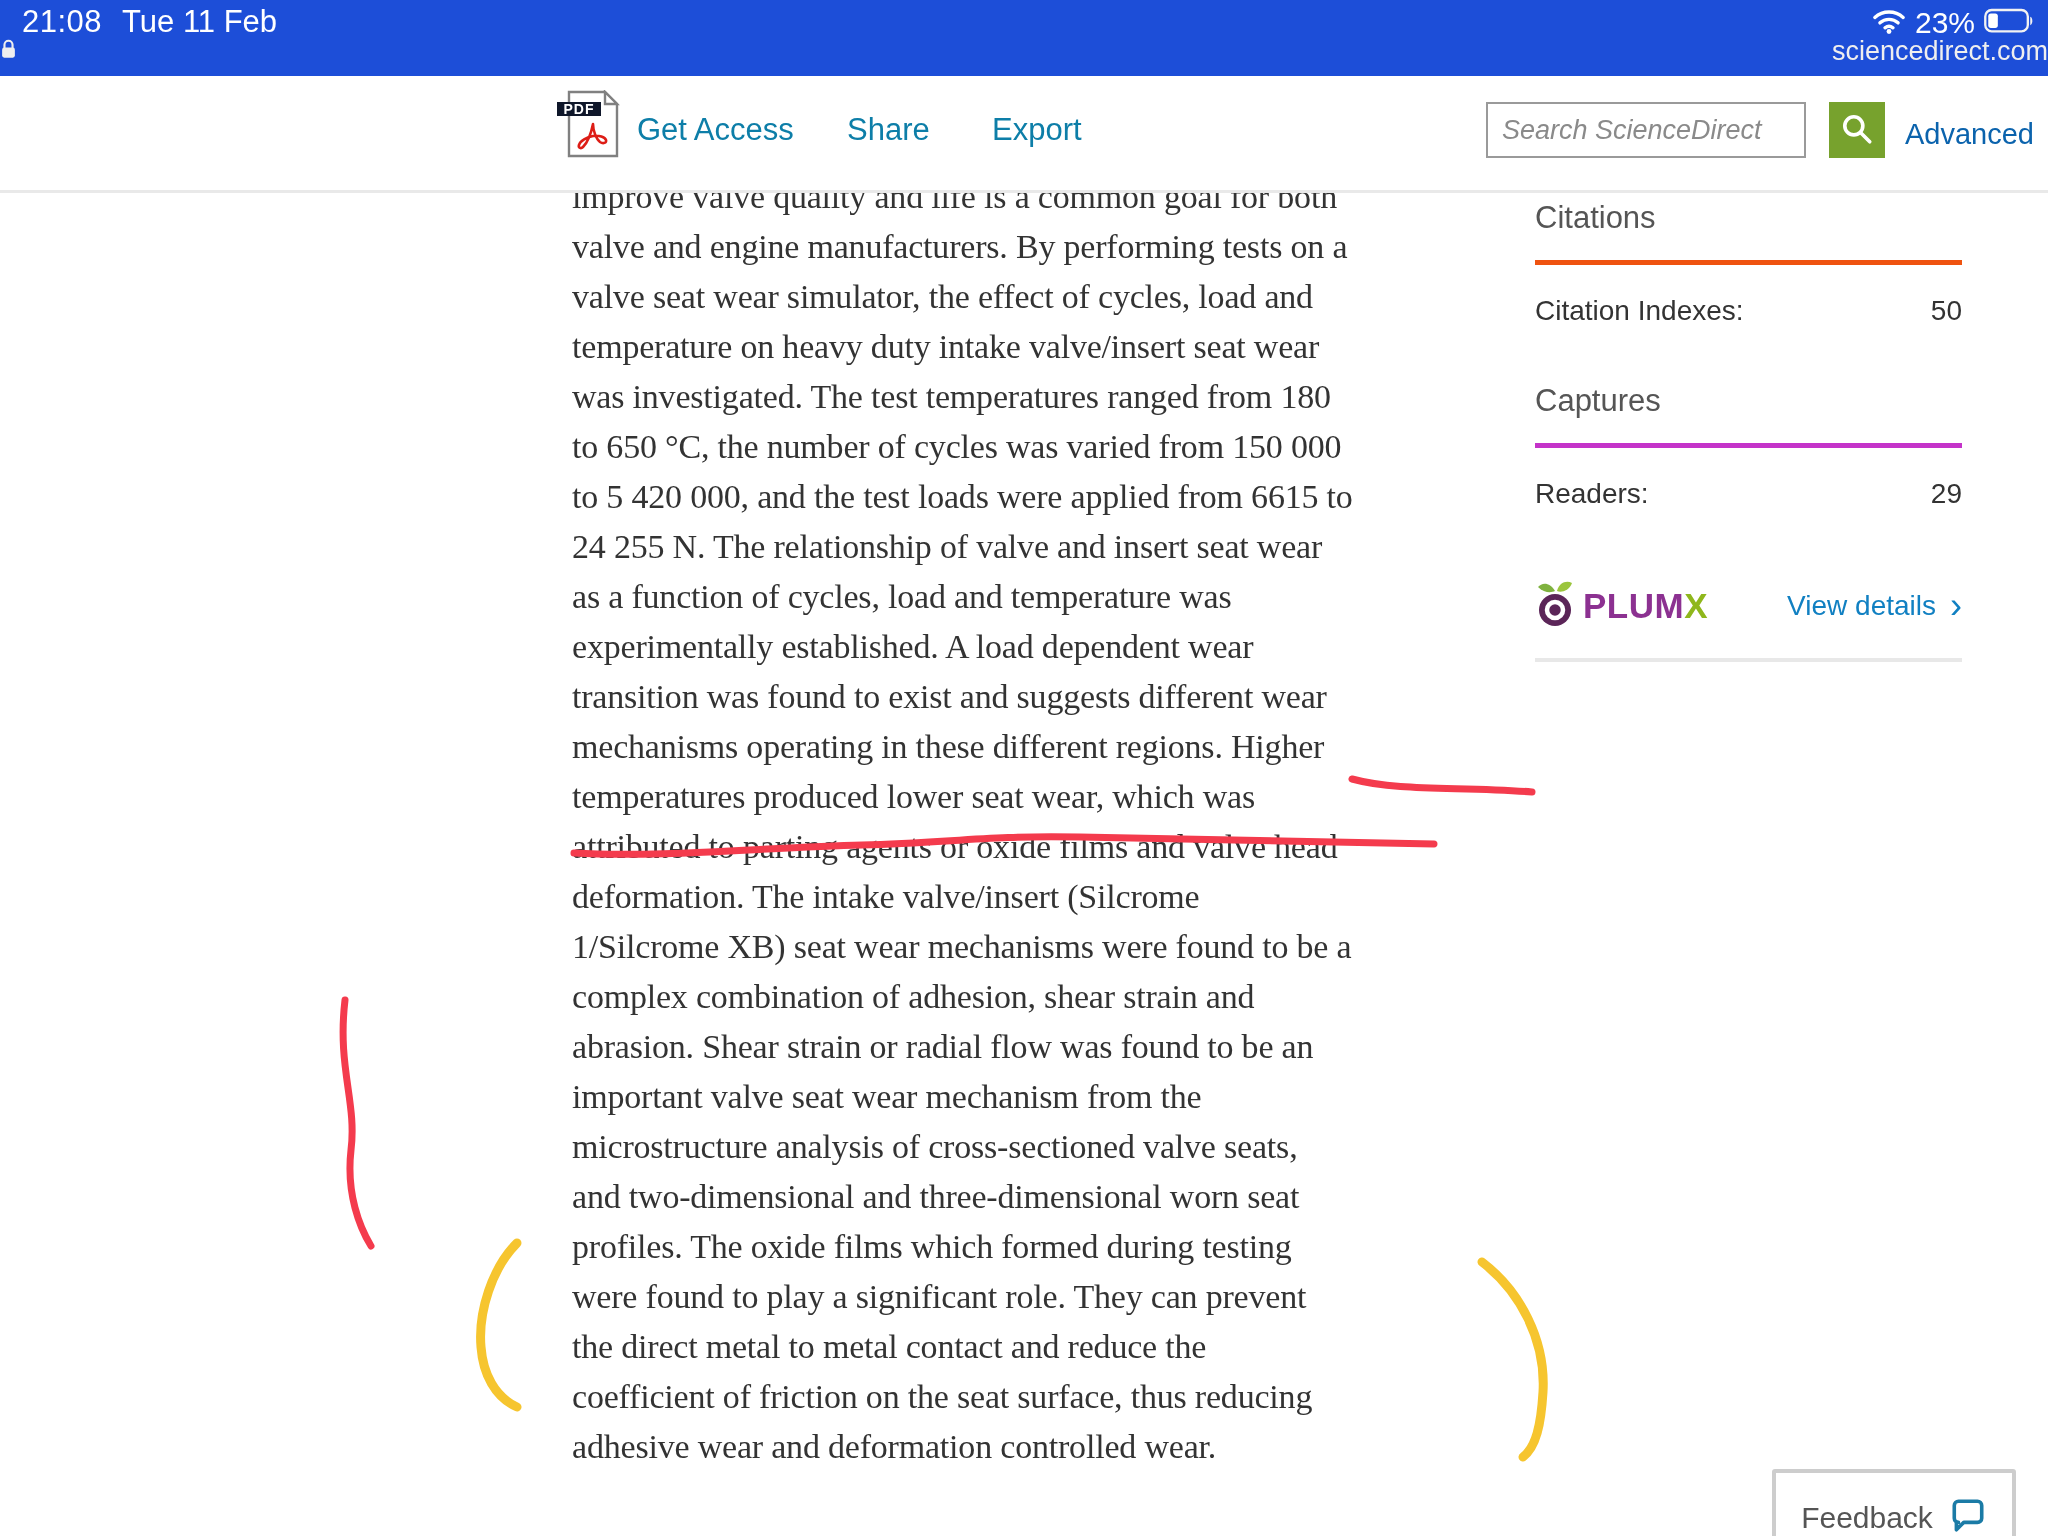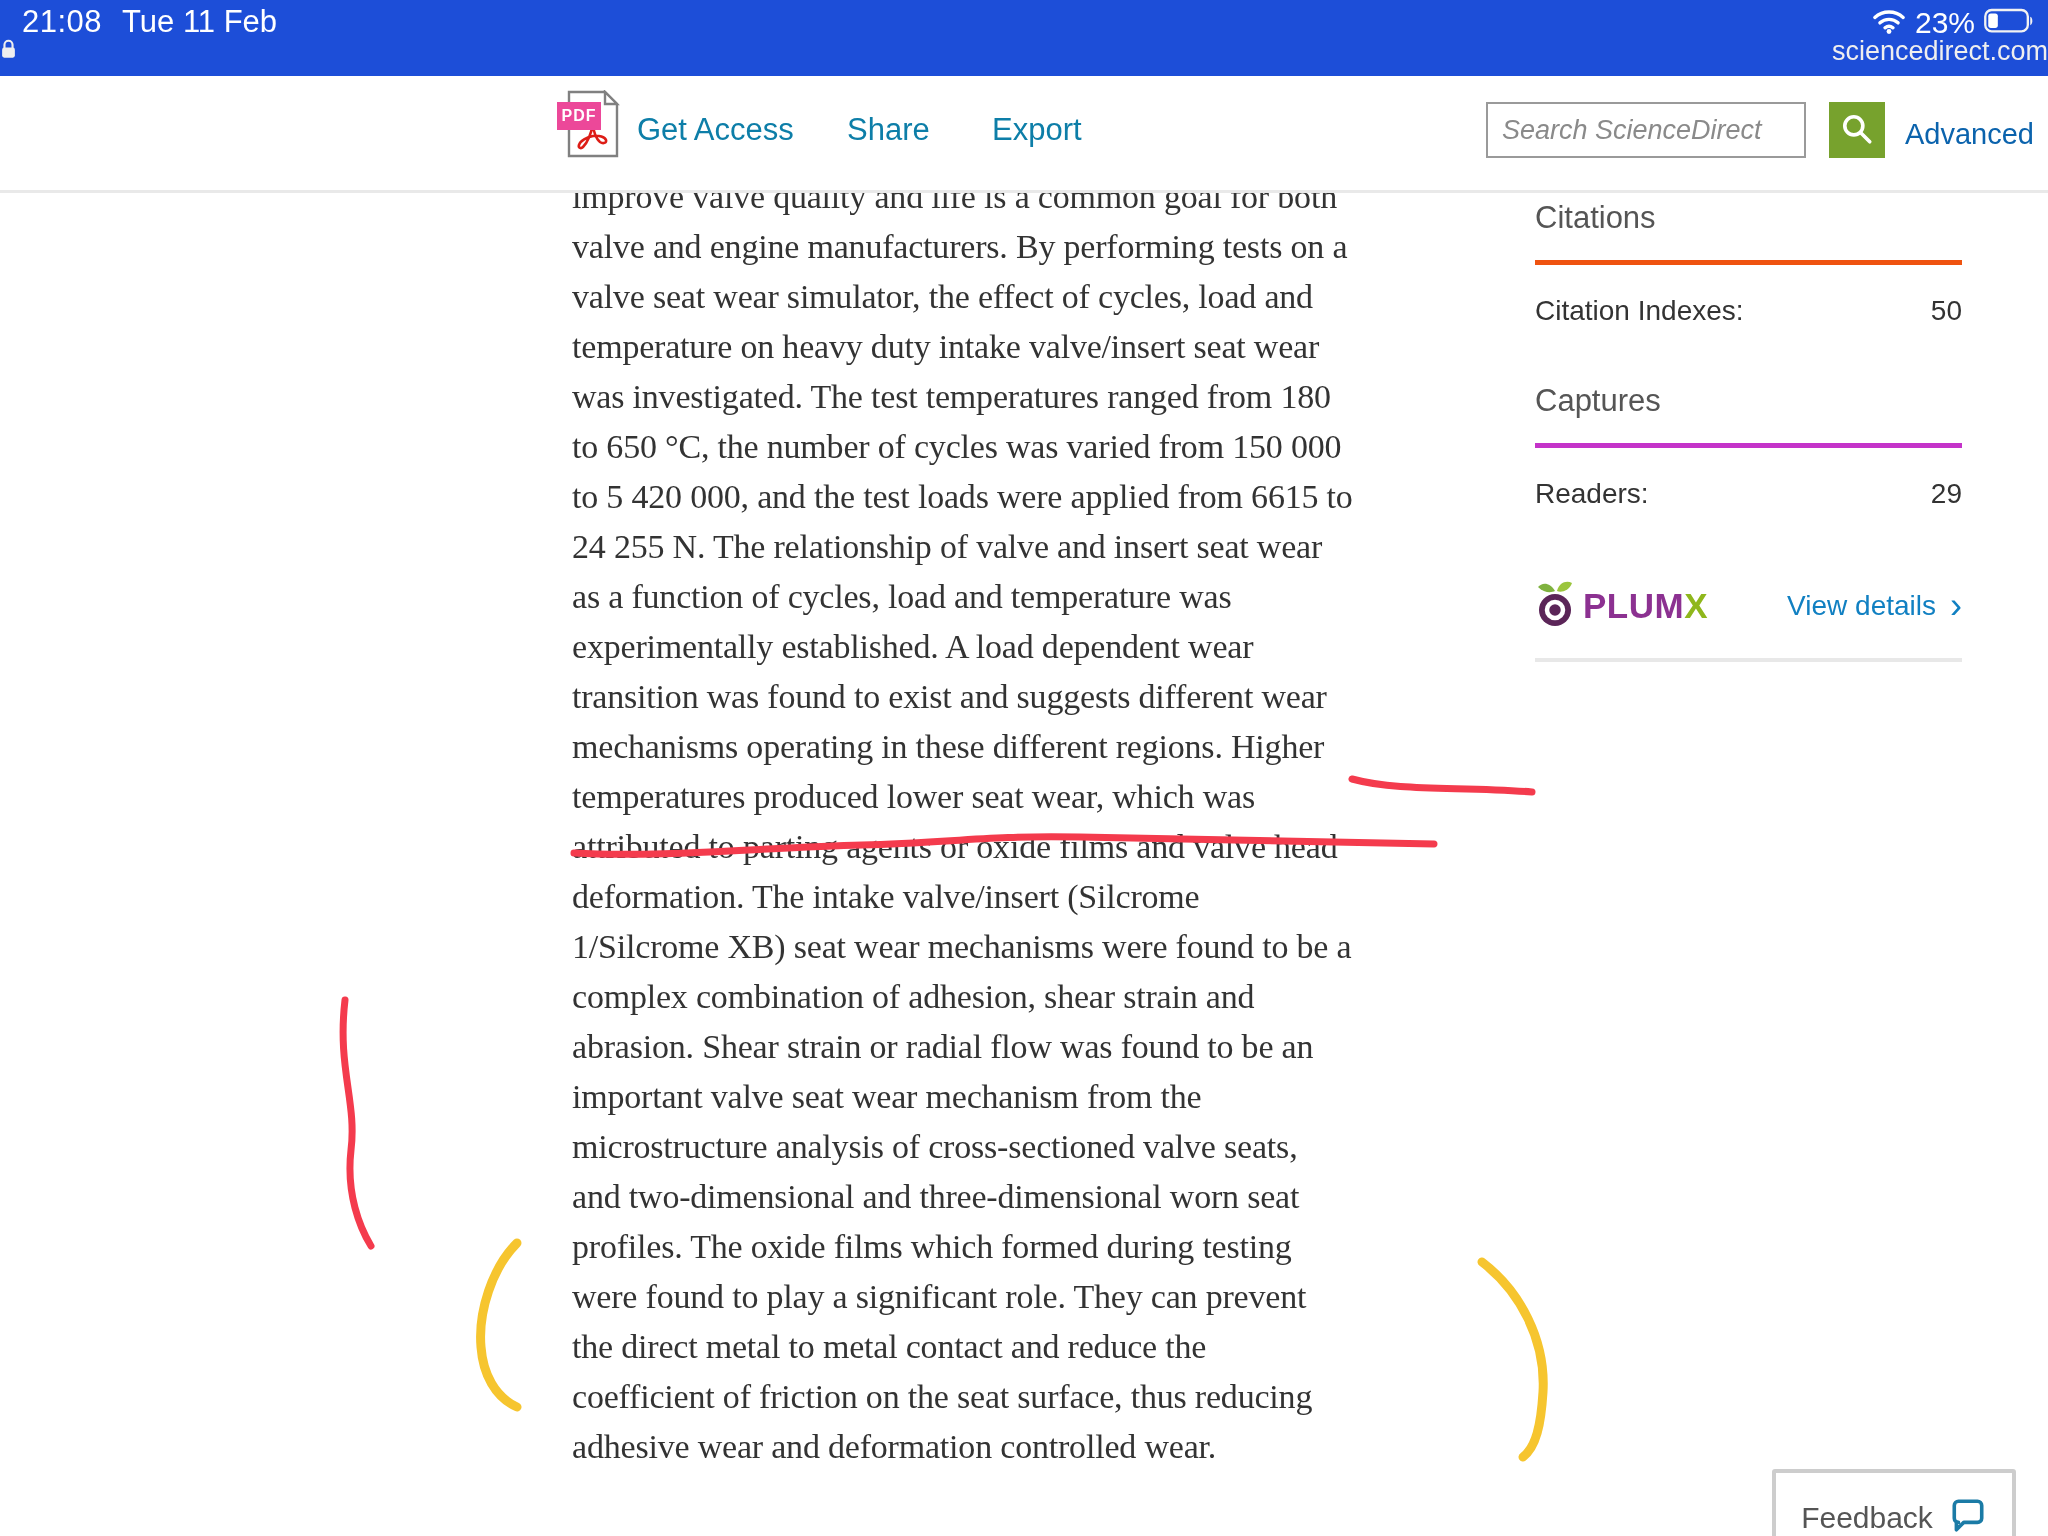--- a/index.html
+++ b/index.html
@@ -10,22 +10,22 @@
   .sb-time{position:absolute;left:22px;top:4px;color:#fff;font-size:31px;font-weight:500;letter-spacing:.5px;}
   .sb-date{position:absolute;left:122px;top:4px;color:#fff;font-size:31px;font-weight:500;}
   .sb-right{position:absolute;right:14px;top:6px;display:flex;align-items:center;gap:9px;}
   .sb-batt-txt{color:#fff;font-size:30px;font-weight:500;}
   .urlrow{position:absolute;left:0;top:36px;width:100%;display:flex;justify-content:space-between;
           align-items:center;gap:10px;color:#efefef;font-size:27px;}
   
   .toolbar{position:absolute;left:0;top:76px;width:2048px;height:114px;background:#fff;
            border-bottom:3px solid #e9e9e9;z-index:8;}
   .pdficon{position:absolute;left:563px;top:14px;width:58px;height:70px;}
-  .pdf-chip{position:absolute;left:-6px;top:12px;width:44px;height:28px;background:#ec4899;
-            color:#fff;font-size:16px;font-weight:bold;display:flex;align-items:center;
+  .pdf-chip{position:absolute;left:-6px;top:12px;width:44px;height:14px;background:#0f172a;
+            color:#fff;font-size:14px;font-weight:bold;display:flex;align-items:center;
             justify-content:center;letter-spacing:1px;}
   .tb-link{position:absolute;top:36px;font-size:31px;color:#0d7ea8;cursor:pointer;}
   .search-input{position:absolute;left:1486px;top:26px;width:320px;height:56px;border:2px solid #9a9a9a;
         box-sizing:border-box;font-family:"Liberation Sans",sans-serif;font-style:italic;
         font-size:27px;color:#555;padding:16px 14px;outline:none;border-radius:0;}
   .search-input::placeholder{color:#8a8a8a;}
   .search-btn{position:absolute;left:1829px;top:26px;width:56px;height:56px;border:none;
         display:flex;align-items:center;justify-content:center;cursor:pointer;}
   .advanced{position:absolute;left:1905px;top:42px;font-size:29px;color:#0b63ad;cursor:pointer;}
   

